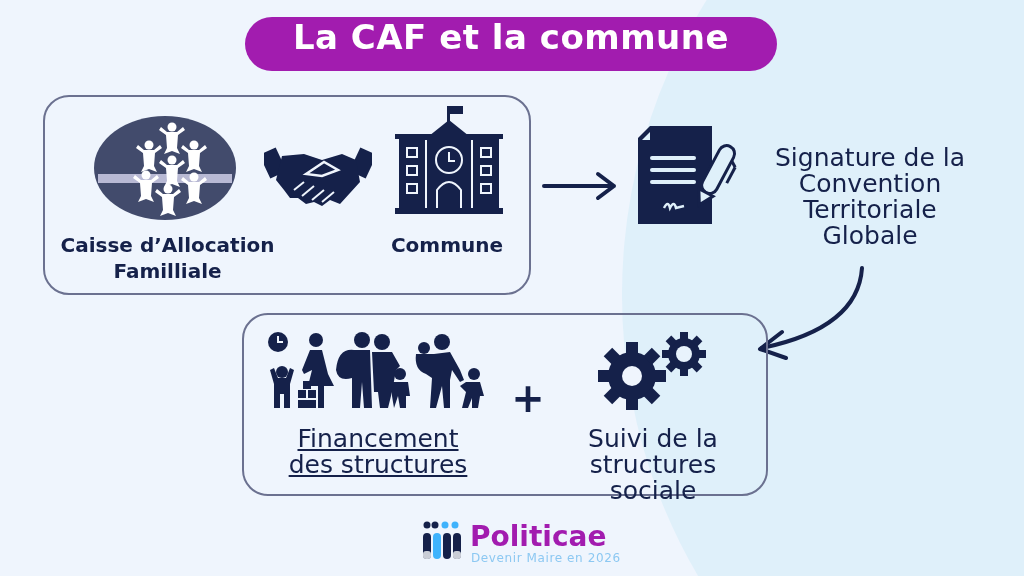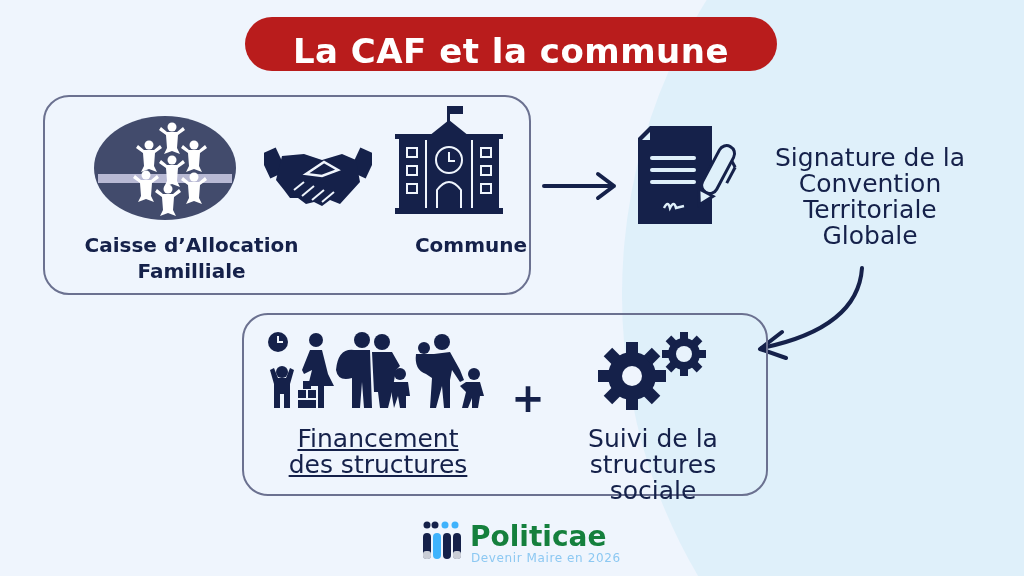--- a/index.html
+++ b/index.html
@@ -1,27 +1,27 @@
 <!DOCTYPE html>
 <html><head>
 <meta charset="utf-8">
 <style>
   html,body{margin:0;padding:0;}
   body{width:1024px;height:576px;position:relative;overflow:hidden;background:#eff5fd;font-family:"DejaVu Sans","Liberation Sans",sans-serif;color:#15214a;}
   .bg-circle{position:absolute;left:622px;top:-230px;width:980px;height:1050px;border-radius:50%;background:#dff0fa;}
-  .title-pill{position:absolute;left:245px;top:17px;width:532px;height:54px;border-radius:27px;background:#b91c1c;display:flex;align-items:flex-end;justify-content:center;}
+  .title-pill{position:absolute;left:245px;top:17px;width:532px;height:54px;border-radius:27px;background:#a21caf;display:flex;align-items:flex-start;justify-content:center;}
   .title-pill span{color:#fff;font-size:34px;font-weight:bold;letter-spacing:0.5px;}
   .box{position:absolute;border:2px solid #6b7190;border-radius:26px;box-sizing:border-box;}
   .box-top{left:43px;top:95px;width:488px;height:200px;}
   .box-bottom{left:242px;top:313px;width:526px;height:183px;}
   .icon{position:absolute;}
   .lbl{position:absolute;text-align:center;line-height:26px;}
-  .lbl.bold{font-weight:bold;font-size:20px;padding-left:24px;}
+  .lbl.bold{font-weight:bold;font-size:20px;}
   .lbl.reg{font-size:25px;}
-  .logo-text{position:absolute;left:470px;top:520px;font-weight:bold;font-size:28px;color:#15803d;}
+  .logo-text{position:absolute;left:470px;top:520px;font-weight:bold;font-size:28px;color:#a21caf;}
   .logo-sub{position:absolute;left:471px;top:551px;font-size:12px;color:#8cc8f2;letter-spacing:0.6px;}
 </style>
 </head>
 <body>
 
 <div class="bg-circle"></div>
 
 <div class="title-pill">
   <span>La CAF et la commune</span>
 </div>

